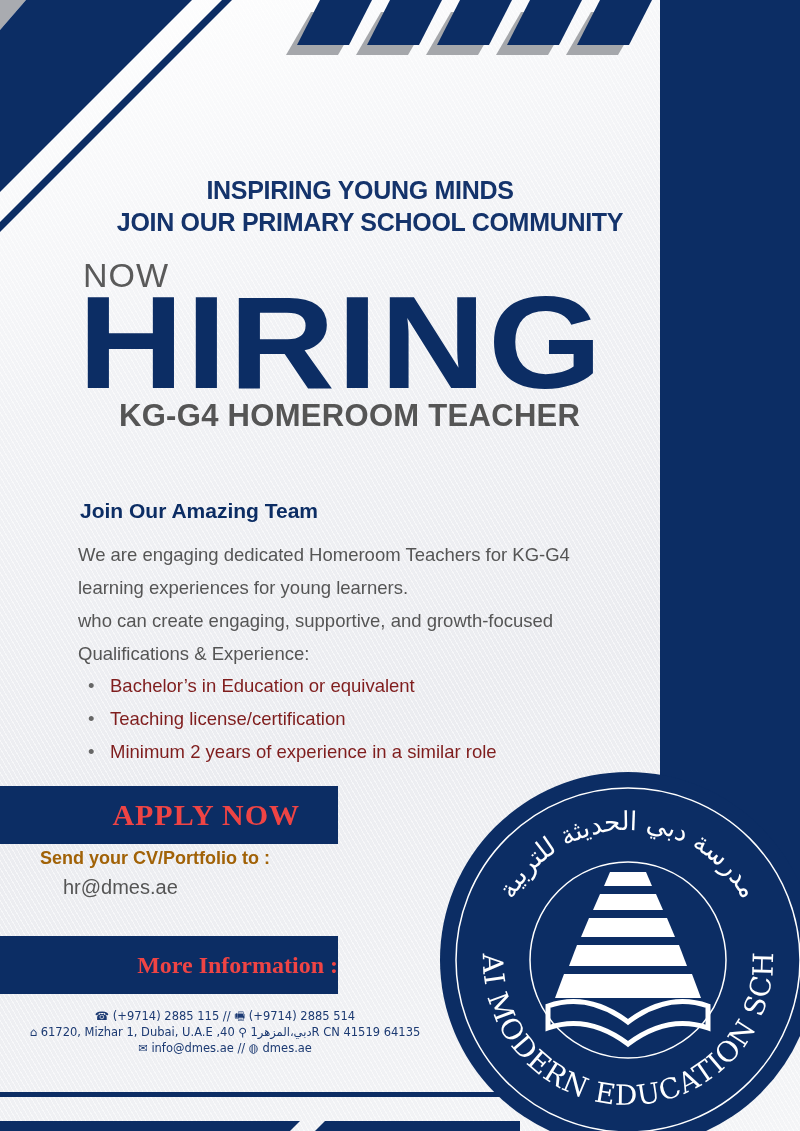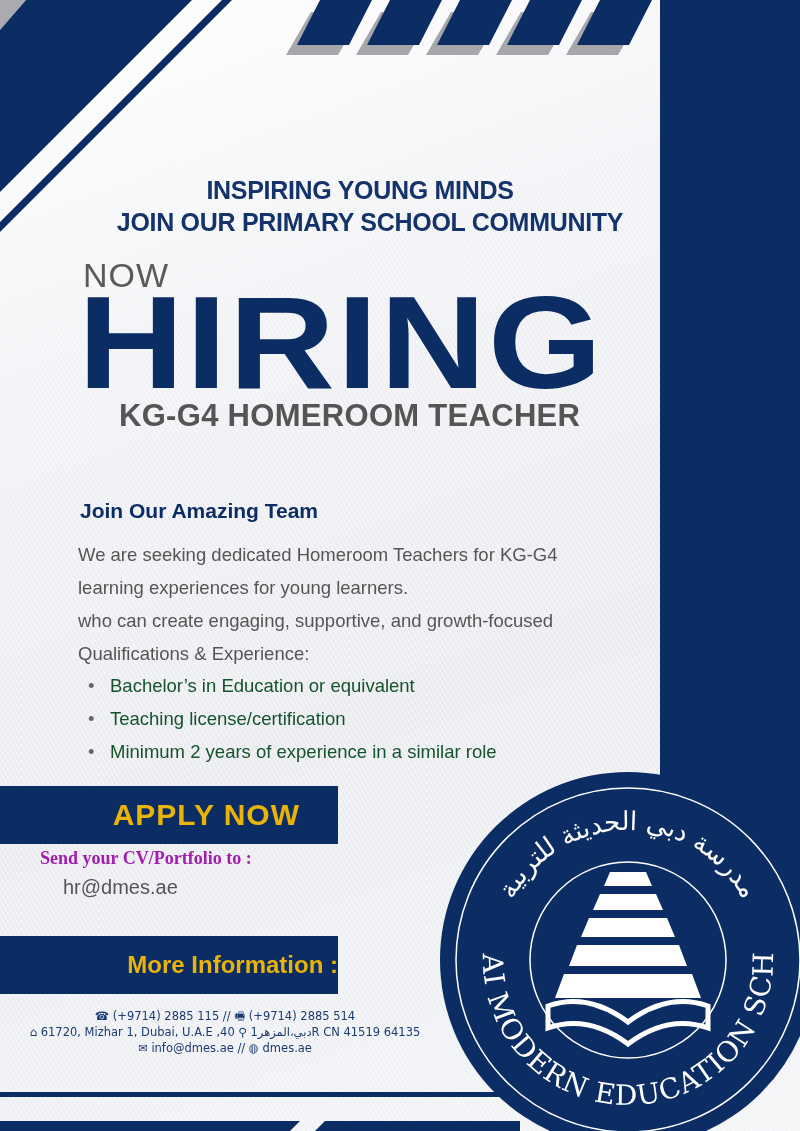--- a/index.html
+++ b/index.html
@@ -9,26 +9,26 @@
       linear-gradient(160deg,#ffffff 0%,#f1f2f5 30%,#ebecf0 60%,#f4f5f7 100%);}
   .deco{position:absolute;left:0;top:0;}
   .right-col{position:absolute;left:660px;top:0;width:140px;height:1010px;background:#0c2d64;}
   .txt{position:absolute;margin:0;}
   .tagline{left:0;width:720px;text-align:center;color:#14336b;font-family:"Liberation Sans",sans-serif;font-weight:bold;font-size:25px;letter-spacing:-.3px;}
   .now{left:83px;top:256px;font-family:"Liberation Sans",sans-serif;font-size:34px;color:#5a5a5a;letter-spacing:1px;text-align:right;}
   .hiring{left:78px;top:268px;font-family:"Liberation Sans",sans-serif;font-weight:900;font-size:132px;color:#0c2d64;letter-spacing:2px;line-height:150px;transform:scaleX(1.11);transform-origin:left;}
   .role{left:82px;top:398px;font-family:"Liberation Sans",sans-serif;font-weight:bold;font-size:31px;color:#555;letter-spacing:.3px;margin-left:37px;}
   .section-h{left:80px;top:499px;font-family:"Liberation Sans",sans-serif;font-weight:bold;font-size:21px;color:#0c2d64;}
   .body-p{left:78px;top:538px;width:580px;font-family:"Liberation Sans",sans-serif;font-size:18.5px;color:#555;line-height:33px;}
-  .bullets{left:88px;top:669px;list-style:none;padding:0;font-family:"Liberation Sans",sans-serif;font-size:18.5px;color:#14532d;line-height:33px;}
+  .bullets{left:88px;top:669px;list-style:none;padding:0;font-family:"Liberation Sans",sans-serif;font-size:18.5px;color:#7f1d1d;line-height:33px;}
   .bullets li::before{content:"•";display:inline-block;width:22px;color:#666;}
-  .banner{position:absolute;left:0;width:338px;height:58px;background:#0c2d64;color:#eab308;font-family:Liberation Sans, sans-serif;font-weight:bold;display:flex;align-items:center;justify-content:flex-end;box-sizing:border-box;}
+  .banner{position:absolute;left:0;width:338px;height:58px;background:#0c2d64;color:#ef4444;font-family:Liberation Serif, serif;font-weight:bold;display:flex;align-items:center;justify-content:flex-end;box-sizing:border-box;}
   .apply{top:786px;font-size:30px;padding-right:38px;letter-spacing:1px;}
   .moreinfo{top:936px;font-size:24px;}
-  .send{left:40px;top:848px;font-family:Liberation Serif, serif;font-weight:bold;font-size:18px;color:#a21caf;}
+  .send{left:40px;top:848px;font-family:Liberation Sans, sans-serif;font-weight:bold;font-size:18px;color:#a16207;}
   .email{left:63px;top:876px;font-family:"Liberation Sans",sans-serif;font-size:20px;color:#555;}
   .footer{left:0;width:450px;top:1008px;text-align:center;font-family:"DejaVu Sans",sans-serif;font-size:11.5px;color:#1c3a72;line-height:16px;}
   .footer .ic{color:#1c3a72;}
   .logo{position:absolute;left:438px;top:770px;}
 </style>
 </head>
 <body>
 
 <div class="bg"></div>
 
@@ -59,21 +59,21 @@
 
 <h2 class="txt tagline" style="top:176px">INSPIRING YOUNG MINDS</h2>
 <h2 class="txt tagline" style="top:208px;left:10px">JOIN OUR PRIMARY SCHOOL COMMUNITY</h2>
 
 <div class="txt now">NOW</div>
 <h1 class="txt hiring">HIRING</h1>
 <div class="txt role">KG-G4 HOMEROOM TEACHER</div>
 
 <h3 class="txt section-h">Join Our Amazing Team</h3>
 <div class="txt body-p">
-  <div>We are seeking dedicated Homeroom Teachers for KG-G4</div>
+  <div>We are engaging dedicated Homeroom Teachers for KG-G4</div>
   <div>learning experiences for young learners.</div>
   <div>who can create engaging, supportive, and growth-focused</div>
   <div>Qualifications &amp; Experience:</div>
 </div>
 <ul class="txt bullets">
   <li>Bachelor’s in Education or equivalent</li>
   <li>Teaching license/certification</li>
   <li>Minimum 2 years of experience in a similar role</li>
 </ul>
 

